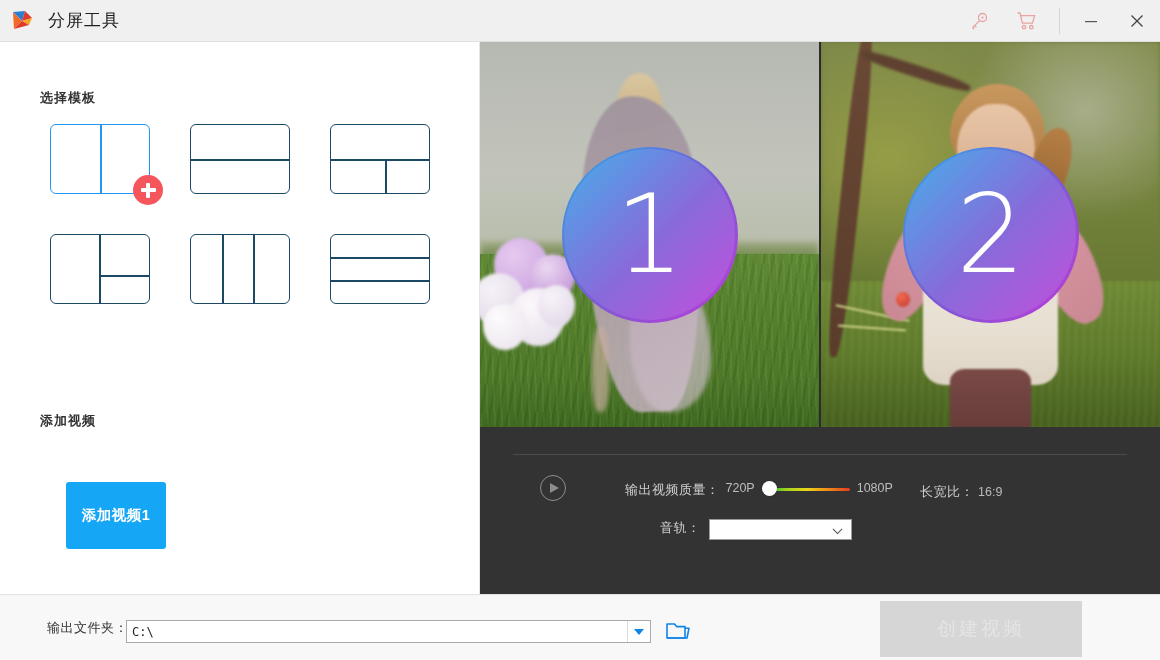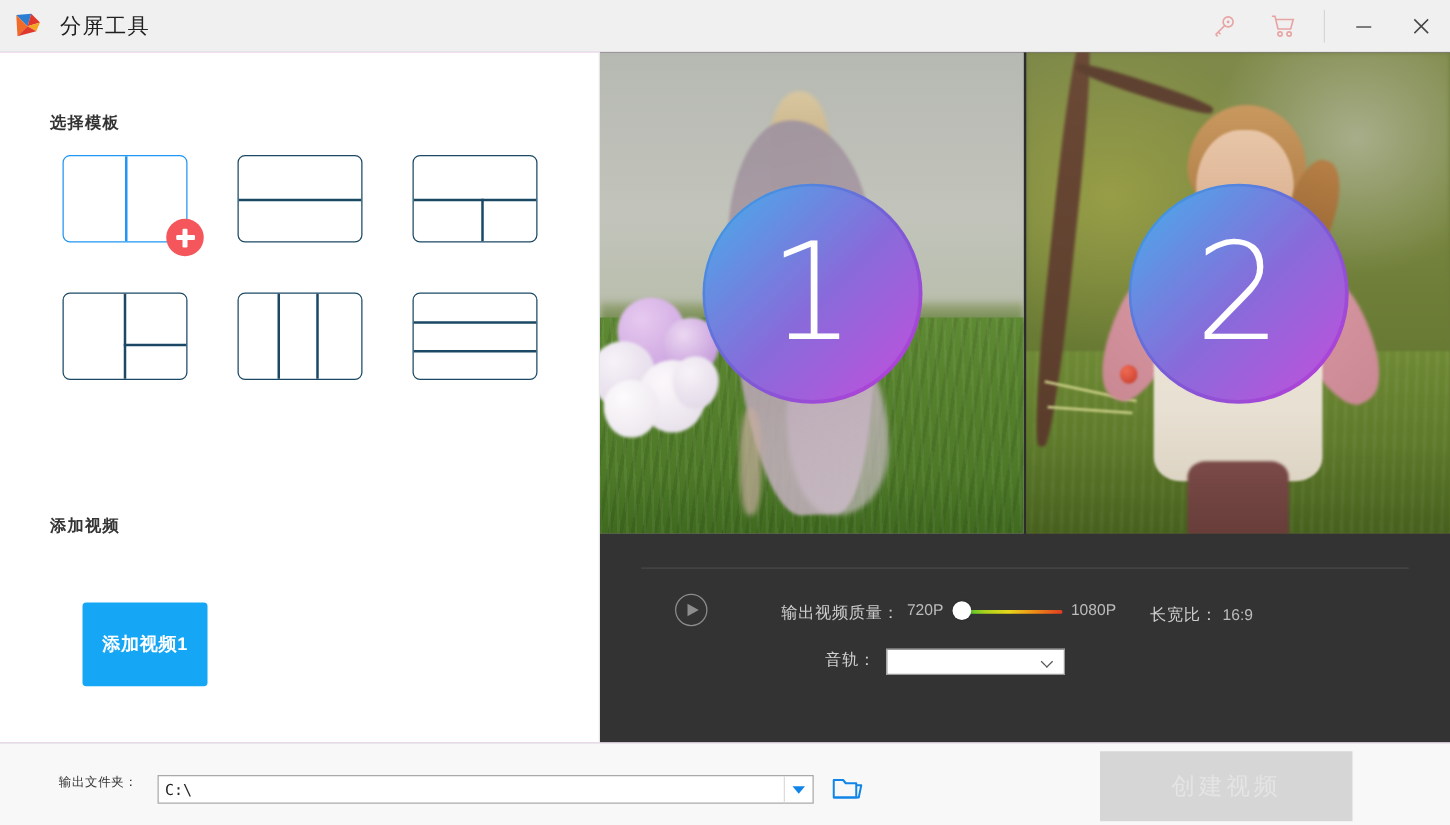--- a/index.html
+++ b/index.html
@@ -447,21 +447,21 @@
   .bottom-bar {
     position: absolute;
     left: 0; top: 594px;
     width: 1160px; height: 66px;
     background: #f8f8f8;
     border-top: 1px solid #e2e2e2;
   }
   .out-label {
     position: absolute;
     left: 47px; top: 24px;
-    font-size: 10px;
+    font-size: 13px;
     color: #333333;
     letter-spacing: .5px;
   }
   .out-combo {
     position: absolute;
     left: 126px; top: 620px;
     width: 525px; height: 23px;
     background: #ffffff;
     border: 1px solid #a9a9a9;
     display: flex; align-items: center;

